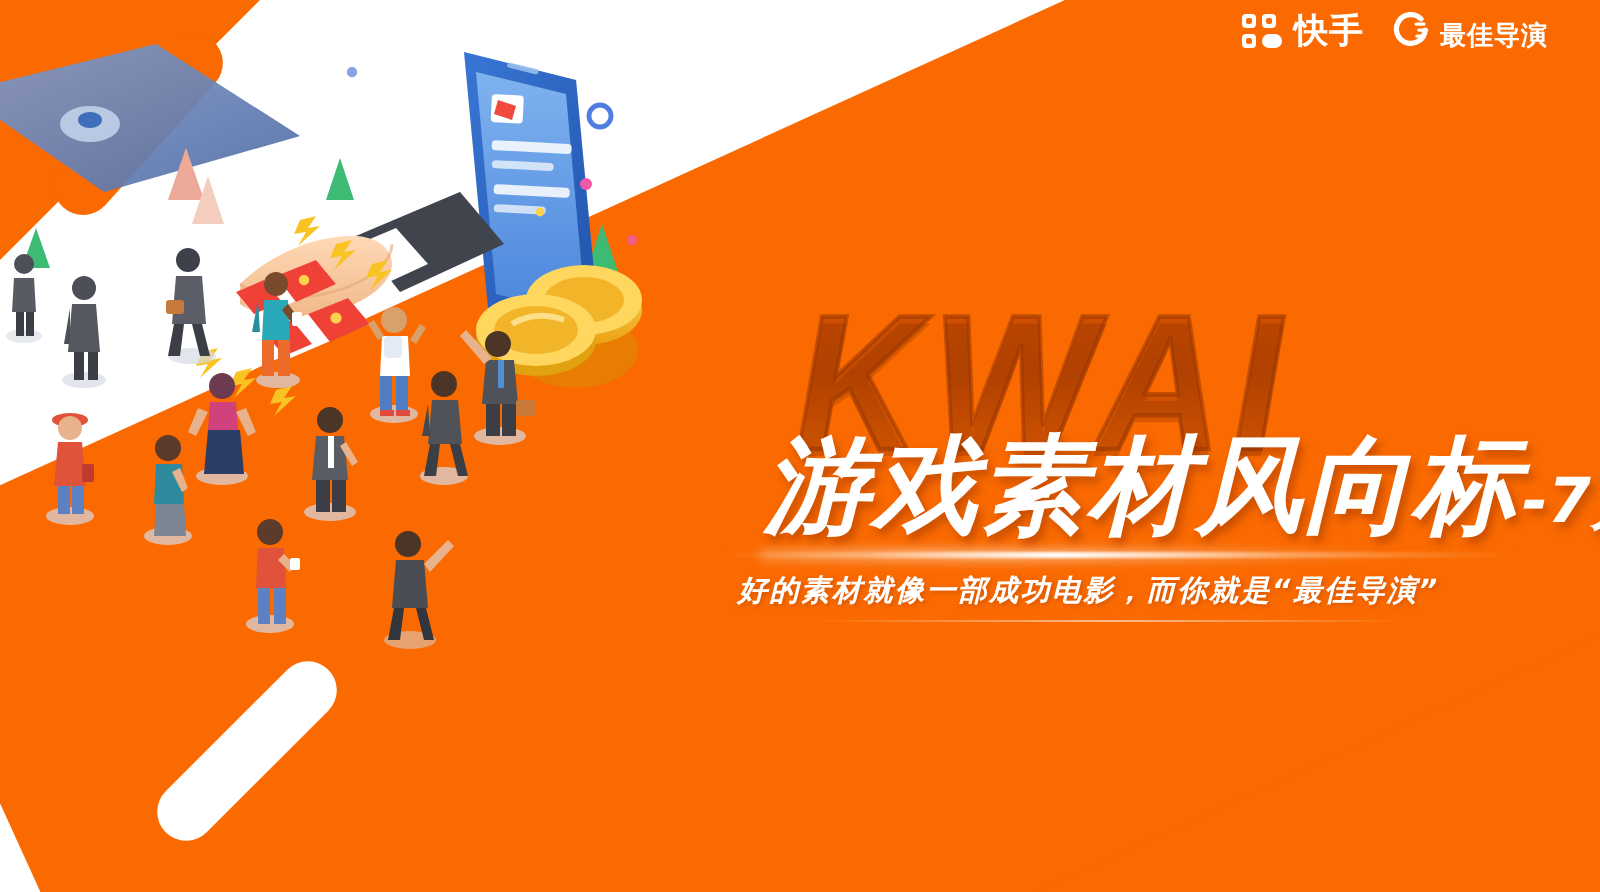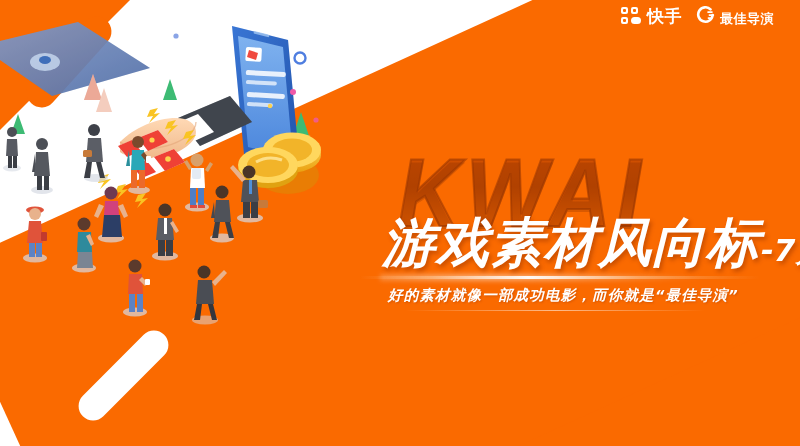--- a/index.html
+++ b/index.html
@@ -124,21 +124,21 @@
     filter:blur(.4px);
   }
   .glow-line2{
     position:absolute;left:380px;top:272px;width:330px;height:11px;z-index:10;
     background:radial-gradient(ellipse at 35% 50%,rgba(255,255,255,.55) 0%,rgba(255,255,255,0) 70%);
     filter:blur(2px);
   }
 
   
   .subtitle{
-    position:absolute;left:388px;top:286px;z-index:12;
+    position:absolute;left:369px;top:286px;z-index:12;
     font-size:14.5px;font-style:italic;font-weight:bold;color:#ffffff;
     letter-spacing:1.2px;white-space:nowrap;
     font-family:"DejaVu Sans","Liberation Sans",sans-serif;
     text-shadow:1px 1px 2px rgba(150,50,0,.35);
   }
   .sub-rule{
     position:absolute;left:405px;top:310px;width:300px;height:1px;z-index:11;
     background:linear-gradient(90deg,rgba(255,255,255,0),rgba(255,255,255,.55),rgba(255,255,255,0));
   }
 

